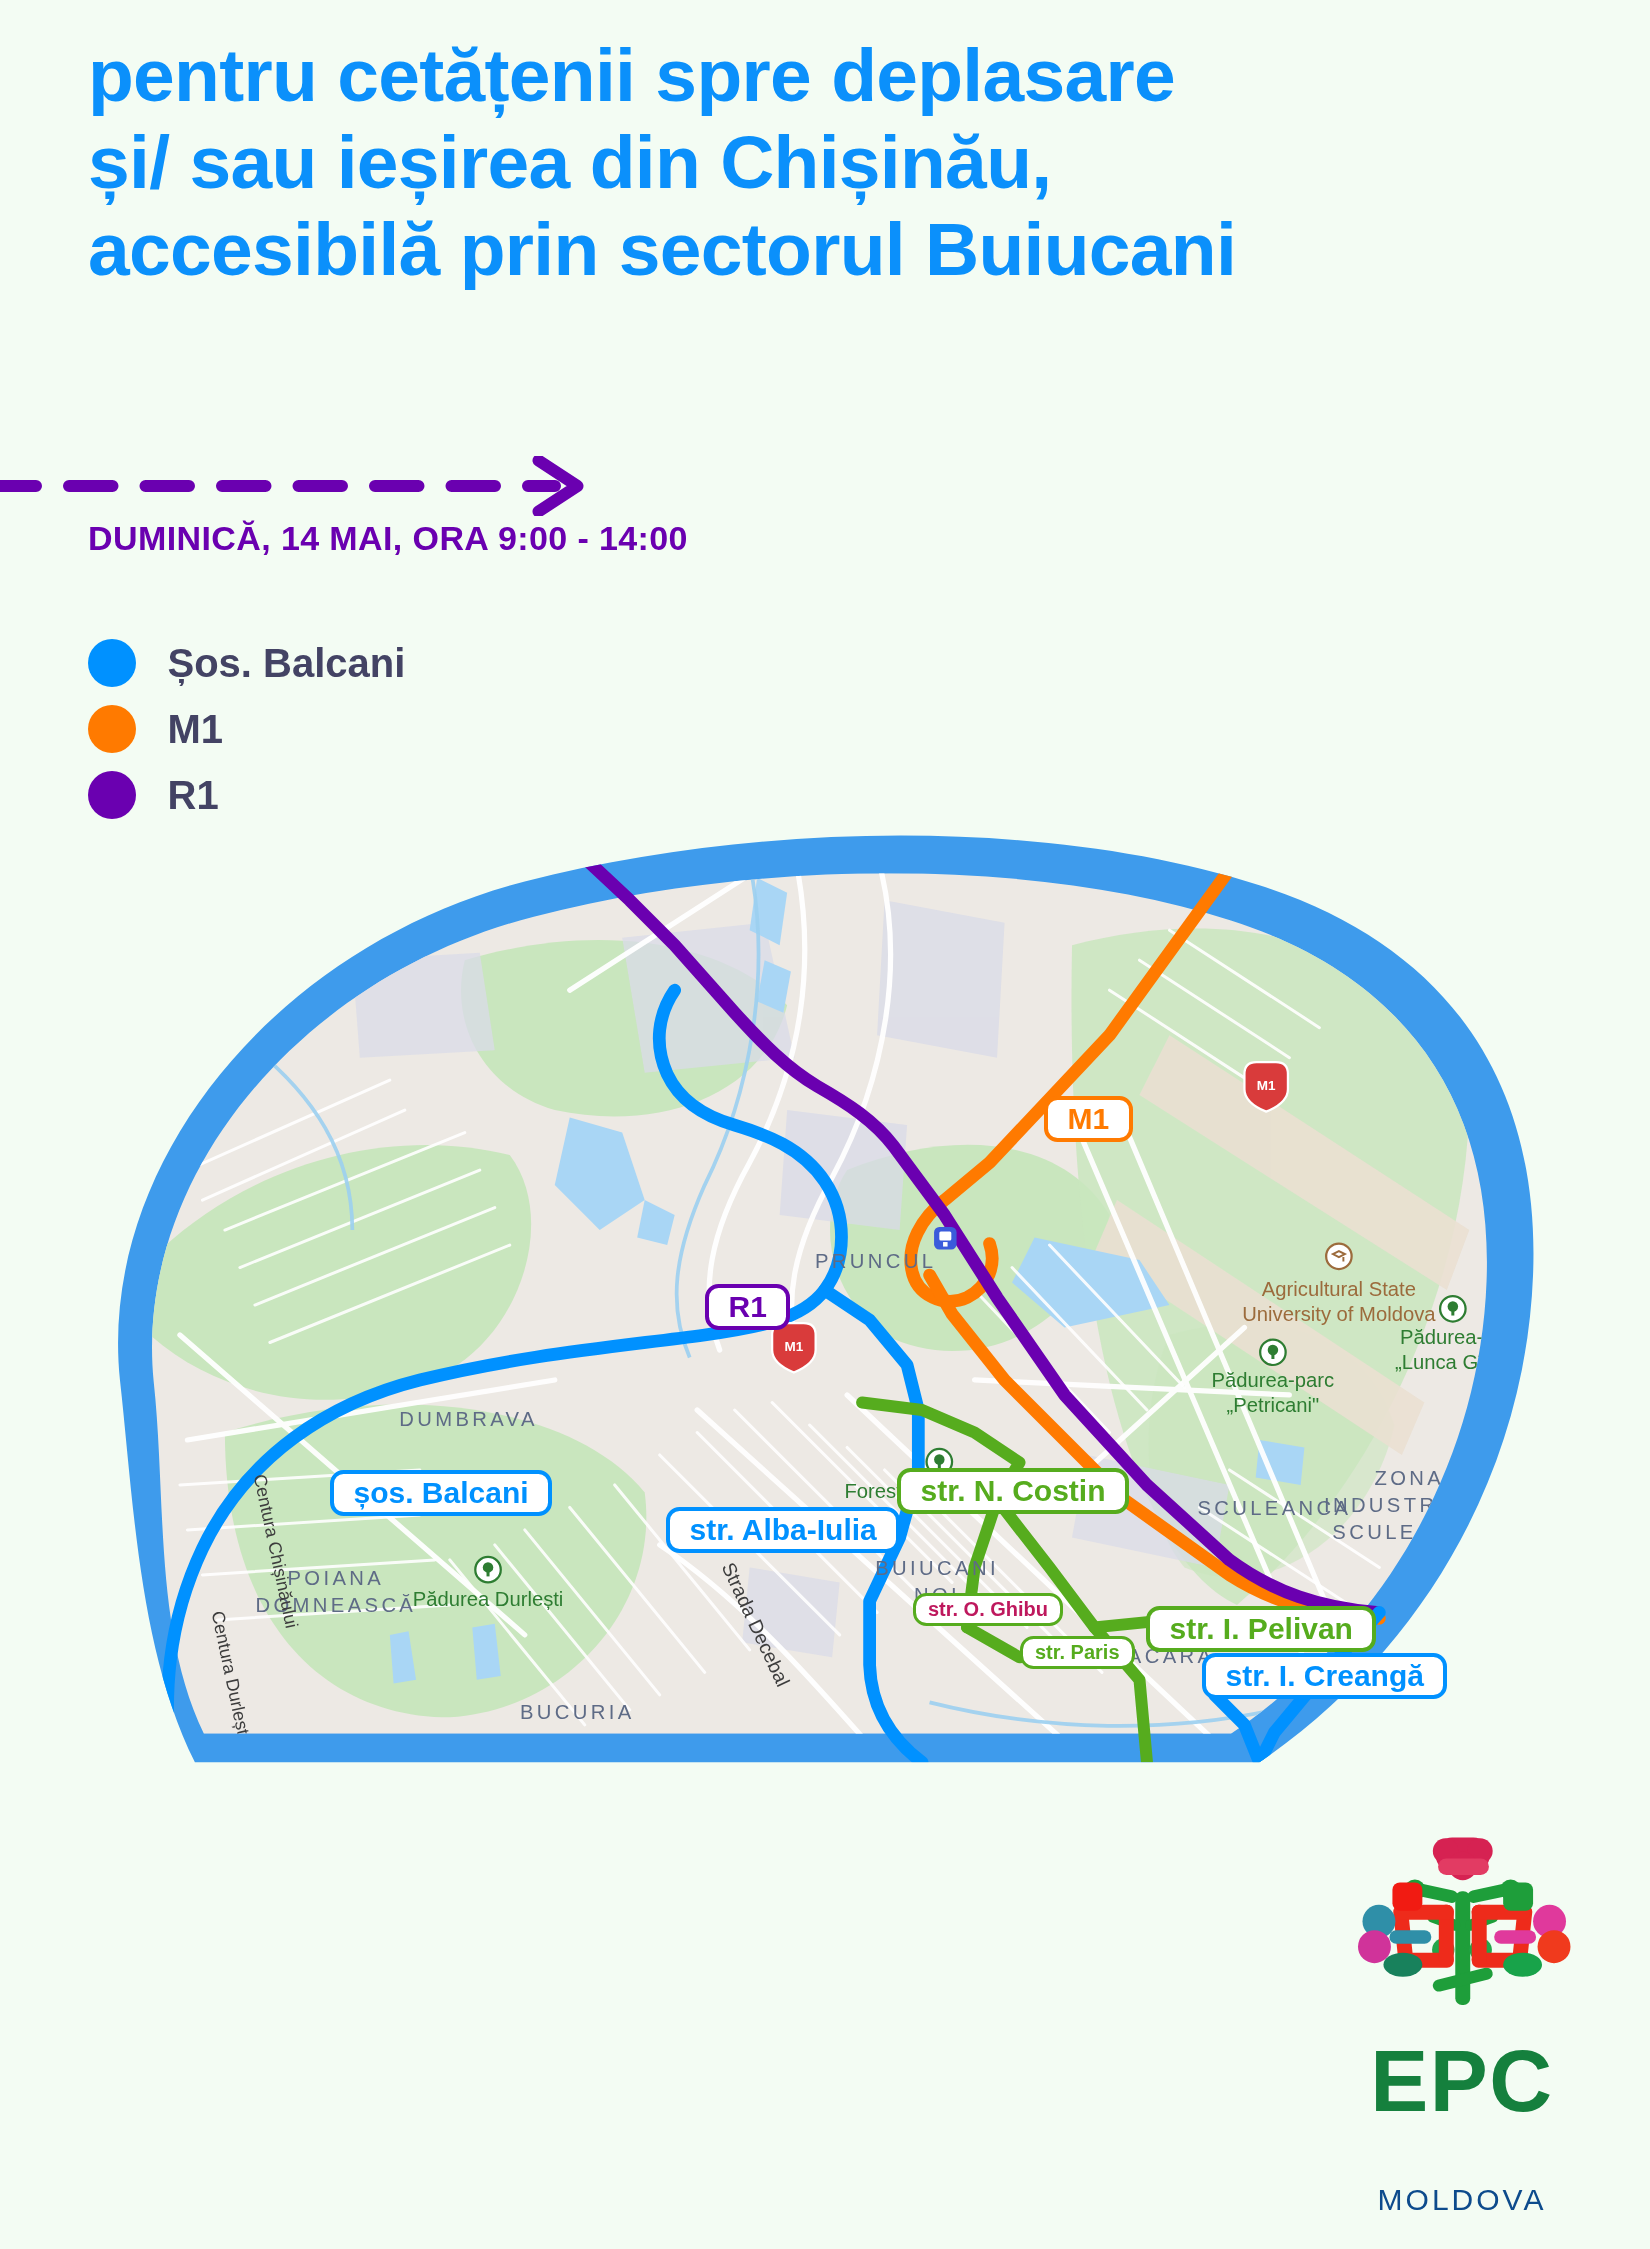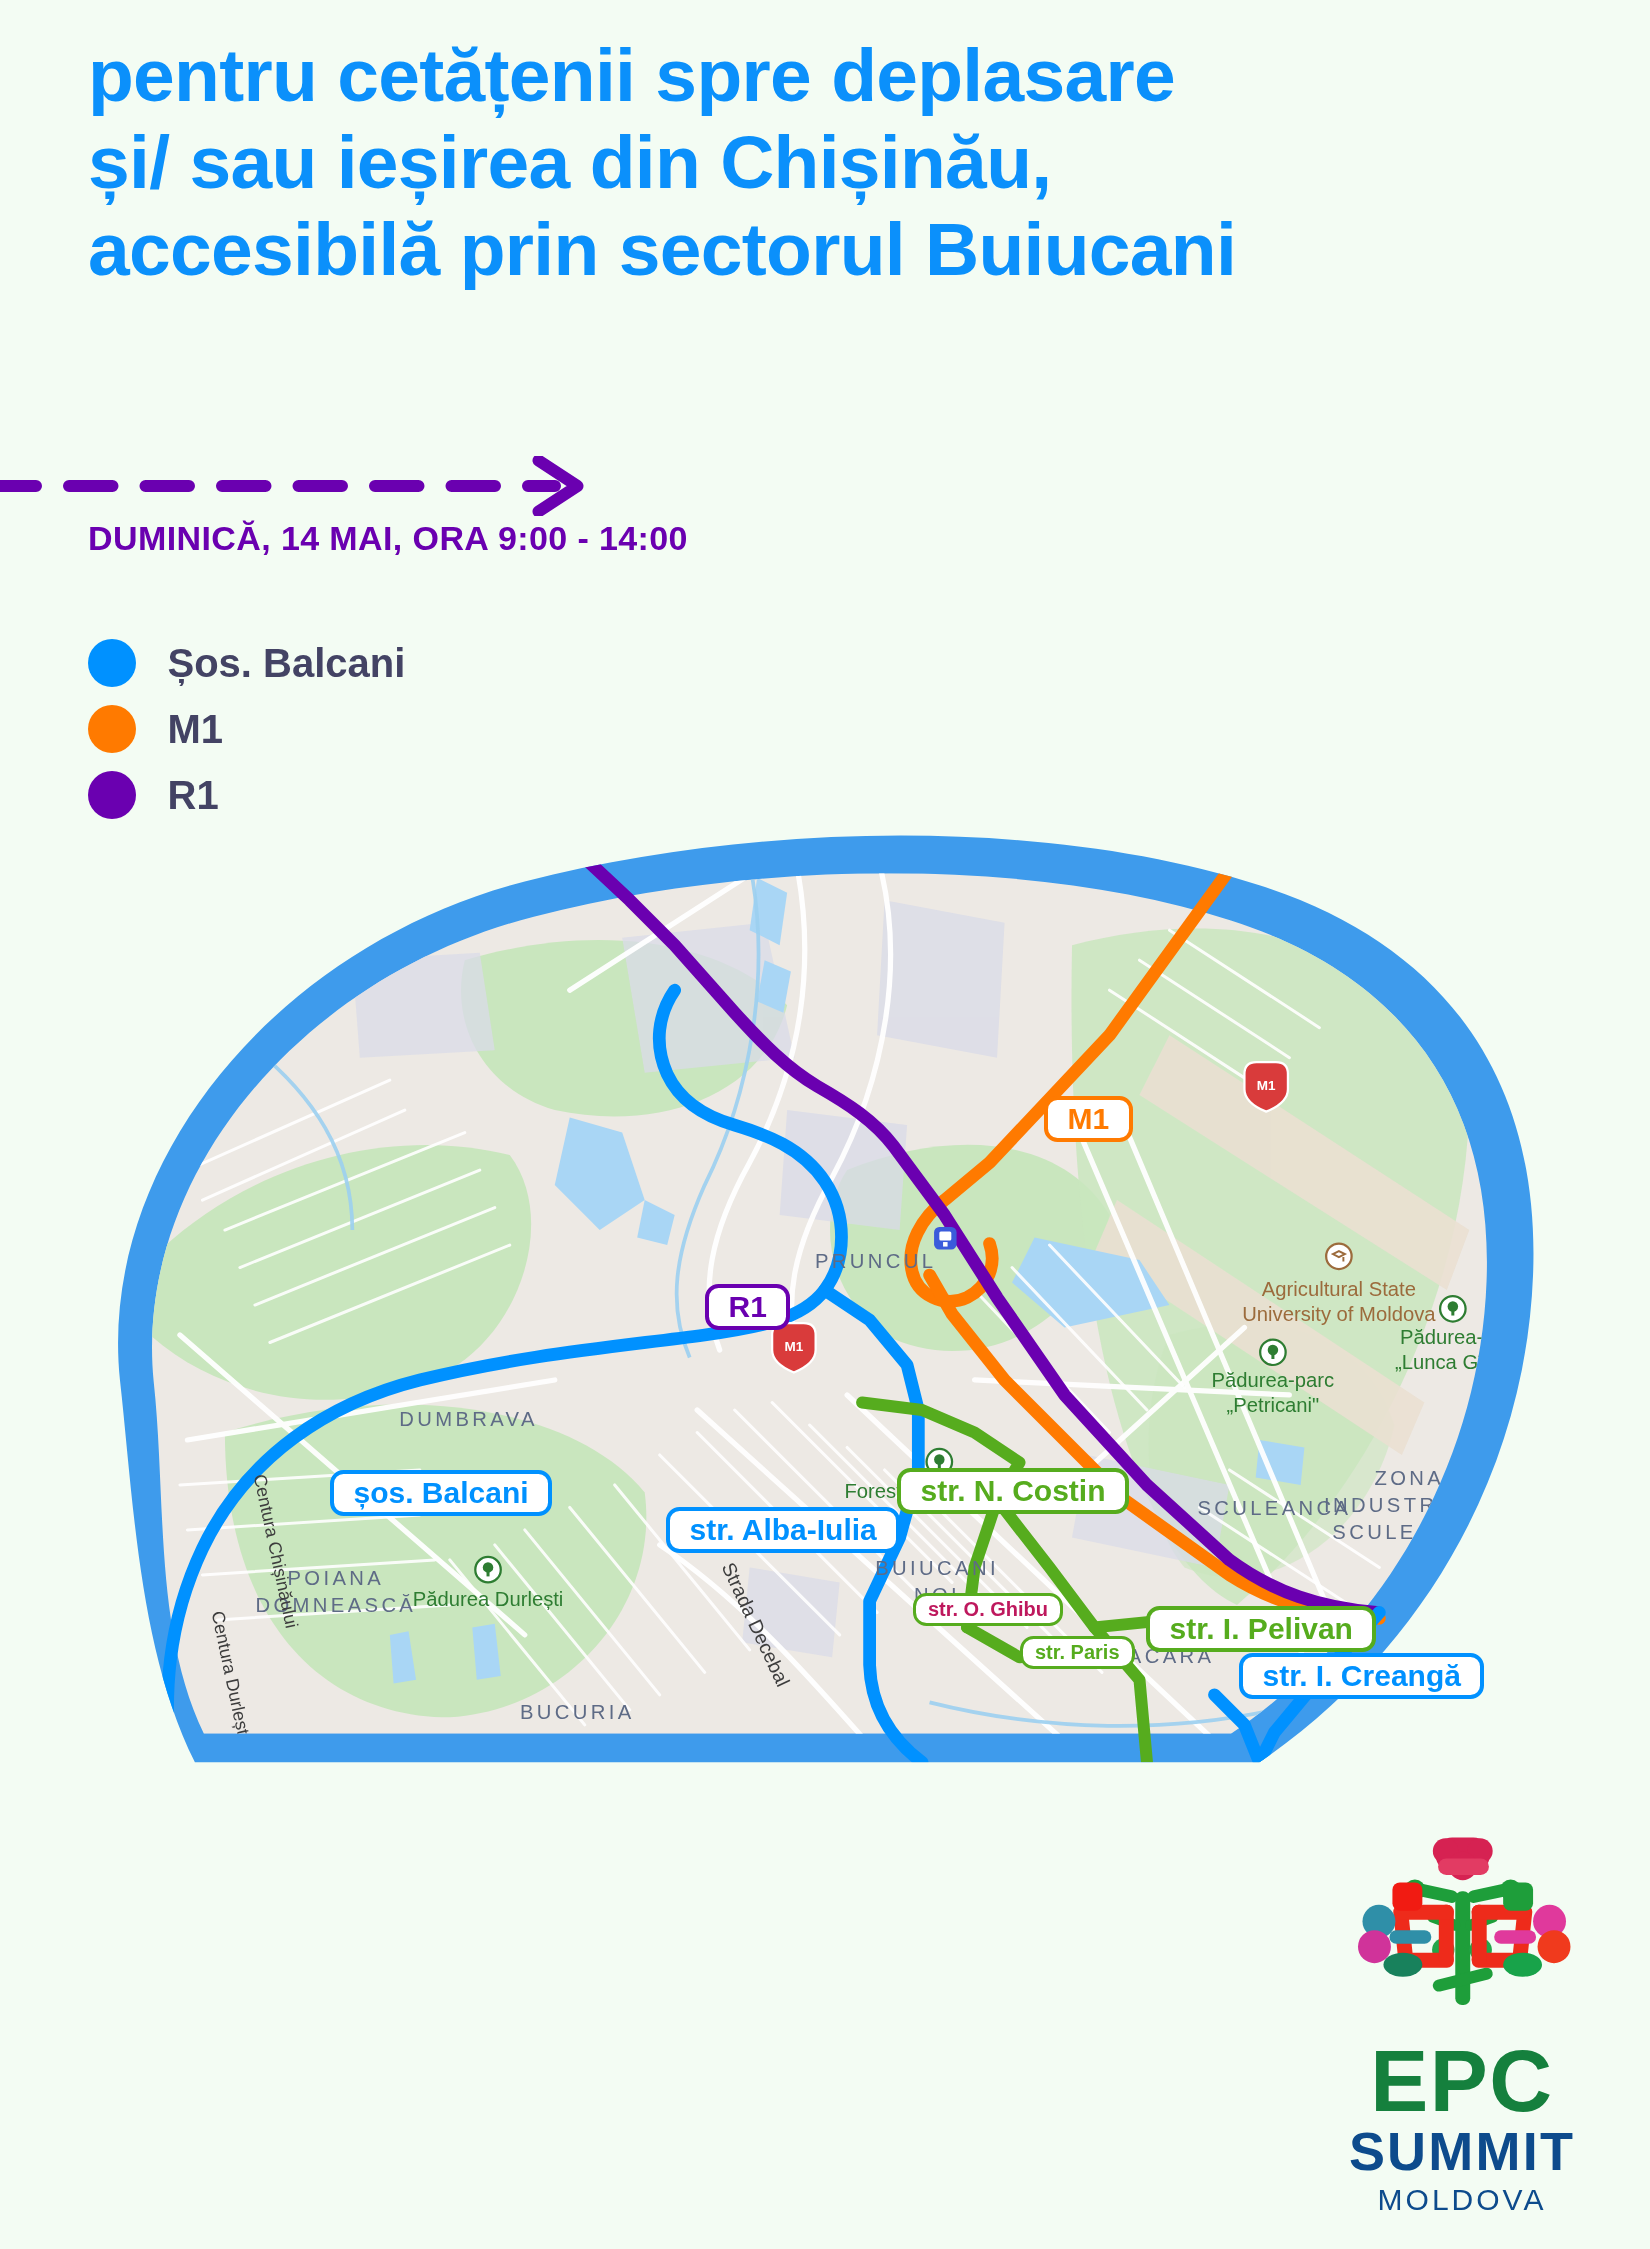--- a/index.html
+++ b/index.html
@@ -381,21 +381,21 @@
   <div class="pill big" style="left:666px;top:697px;border-color:#0091FF;color:#0091FF;">str. Alba-Iulia</div>
 
   <div class="pill big" style="left:897px;top:658px;border-color:#56AC1E;color:#56AC1E;">str. N. Costin</div>
 
   <div class="pill small" style="left:913px;top:783px;border-color:#56AC1E;color:#be185d;">str. O. Ghibu</div>
 
   <div class="pill small" style="left:1020px;top:826px;border-color:#56AC1E;color:#56AC1E;">str. Paris</div>
 
   <div class="pill big" style="left:1146px;top:796px;border-color:#56AC1E;color:#56AC1E;">str. I. Pelivan</div>
 
-  <div class="pill big" style="left:1239px;top:843px;border-color:#0091FF;color:#0091FF;">str. I. Creangă</div>
+  <div class="pill big" style="left:1202px;top:843px;border-color:#0091FF;color:#0091FF;">str. I. Creangă</div>
 </div>
 
 <div id="logo">
 
   <svg width="322" height="202" viewBox="0 0 430 270">
 
     <rect x="206" y="78" width="20" height="152" rx="9" fill="#1E9E3A"></rect>
 
     <g fill="#D62252">
       <rect x="180" y="6" width="72" height="46" rx="22"></rect>
@@ -438,16 +438,15 @@
     <circle cx="98" cy="152" r="22" fill="#D0339A"></circle>
     <rect x="118" y="130" width="56" height="18" rx="9" fill="#2F8FA8"></rect>
     <circle cx="332" cy="118" r="22" fill="#E0399C"></circle>
     <circle cx="338" cy="152" r="22" fill="#F03A1D"></circle>
     <rect x="258" y="130" width="56" height="18" rx="9" fill="#E0399C"></rect>
     <ellipse cx="136" cy="176" rx="26" ry="16" fill="#18815C"></ellipse>
     <ellipse cx="296" cy="176" rx="26" ry="16" fill="#18A34A"></ellipse>
   </svg>
 
   <div id="logo-text-epc">EPC</div>
-  <div id="logo-text-summit">SUMMIT</div>
   <div id="logo-text-moldova">MOLDOVA</div>
 </div>
 
 
 </body></html>

